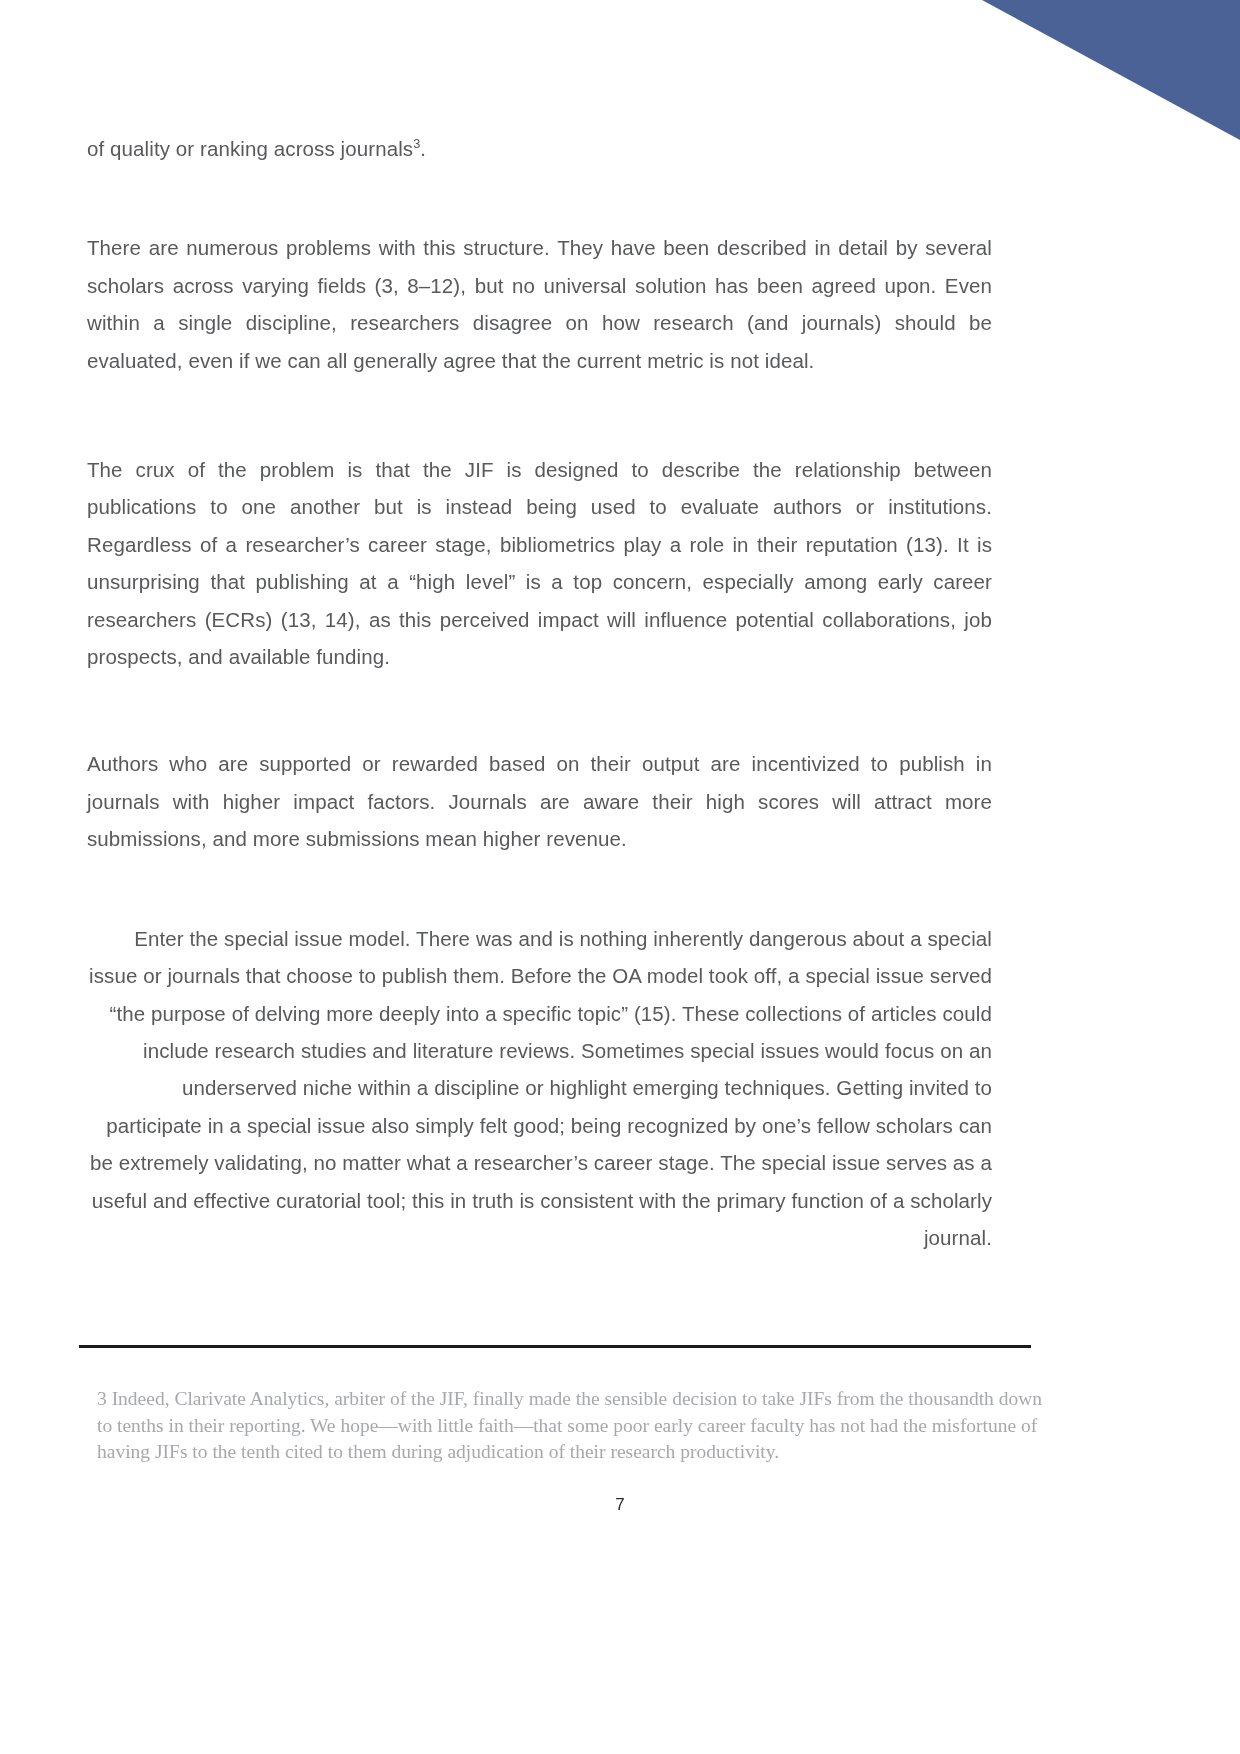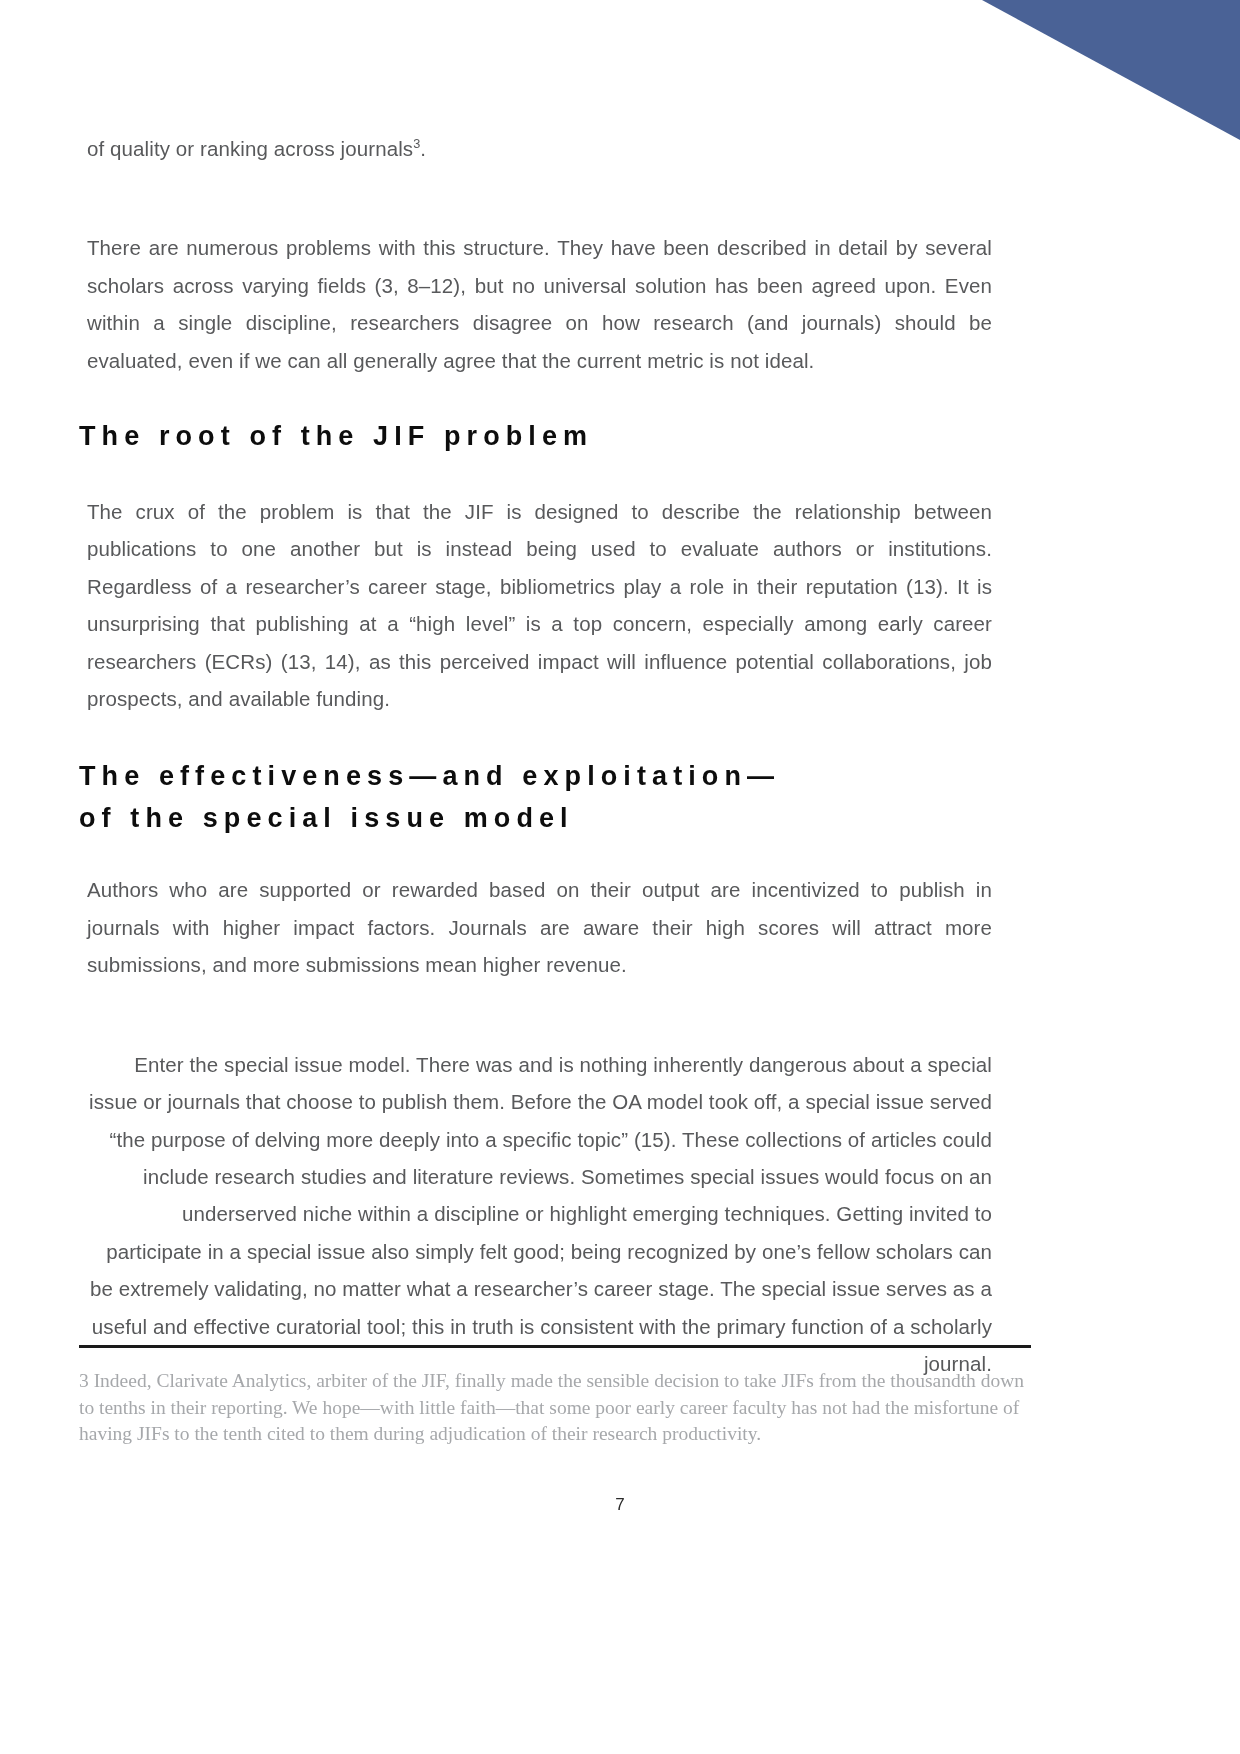--- a/index.html
+++ b/index.html
@@ -75,21 +75,21 @@
   .footnote {
     position: absolute;
     left: 79px;
     top: 1368px;
     width: 955px;
     font-family: "Liberation Serif", serif;
     font-size: 19.5px;
     line-height: 26.5px;
     color: #a6a8ab;
     text-align: left;
-    margin: 0;
+    margin: 18px;
   }
 
   
   .page-number {
     position: absolute;
     left: 0;
     top: 1495px;
     width: 1240px;
     text-align: center;
     font-family: "Liberation Sans", sans-serif;
@@ -119,30 +119,27 @@
     <div style="height:122px"></div>
 
     <p class="para"><span>of quality or ranking across journals</span><span class="sup">3</span><span>.</span></p>
 
     <div class="gap-md"></div>
 
     <p class="para">There are numerous problems with this structure. They have been described in detail by several scholars across varying fields (3, 8–12), but no universal solution has been agreed upon. Even within a single discipline, researchers disagree on how research (and journals) should be evaluated, even if we can all generally agree that the current metric is not ideal.</p>
 
     <div style="height:28px"></div>
 
-    <h2 class="heading">The root of the JIF problem</h2>
 
     <div style="height:28px"></div>
 
     <p class="para">The crux of the problem is that the JIF is designed to describe the relationship between publications to one another but is instead being used to evaluate authors or institutions. Regardless of a researcher’s career stage, bibliometrics play a role in their reputation (13). It is unsurprising that publishing at a “high level” is a top concern, especially among early career researchers (ECRs) (13, 14), as this perceived impact will influence potential collaborations, job prospects, and available funding.</p>
 
     <div style="height:30px"></div>
 
-    <h2 class="heading">The effectiveness—and exploitation—
-of the special issue model</h2>
 
     <div style="height:24px"></div>
 
     <p class="para">Authors who are supported or rewarded based on their output are incentivized to publish in journals with higher impact factors. Journals are aware their high scores will attract more submissions, and more submissions mean higher revenue.</p>
 
     <div class="gap-md"></div>
 
     <p class="para last-left">Enter the special issue model. There was and is nothing inherently dangerous about a special issue or journals that choose to publish them. Before the OA model took off, a special issue served “the purpose of delving more deeply into a specific topic” (15). These collections of articles could include research studies and literature reviews. Sometimes special issues would focus on an underserved niche within a discipline or highlight emerging techniques. Getting invited to participate in a special issue also simply felt good; being recognized by one’s fellow scholars can be extremely validating, no matter what a researcher’s career stage. The special issue serves as a useful and effective curatorial tool; this in truth is consistent with the primary function of a scholarly journal.</p>
 
   </div>

